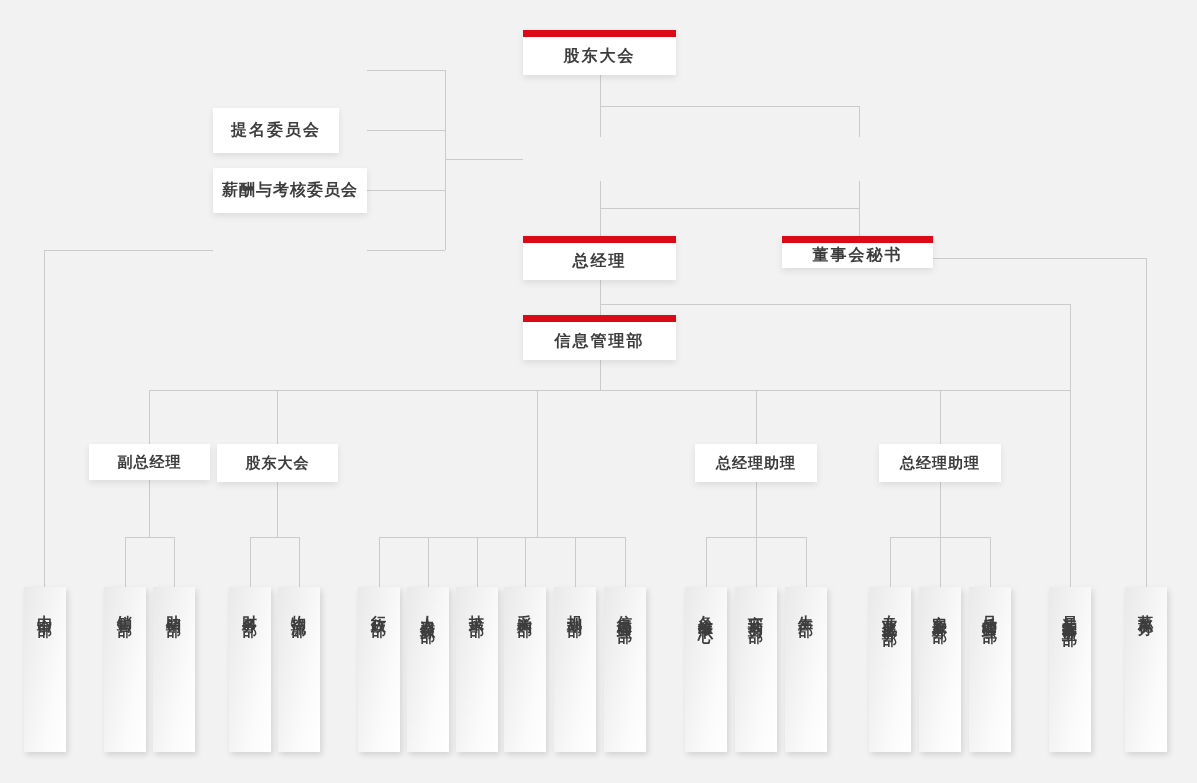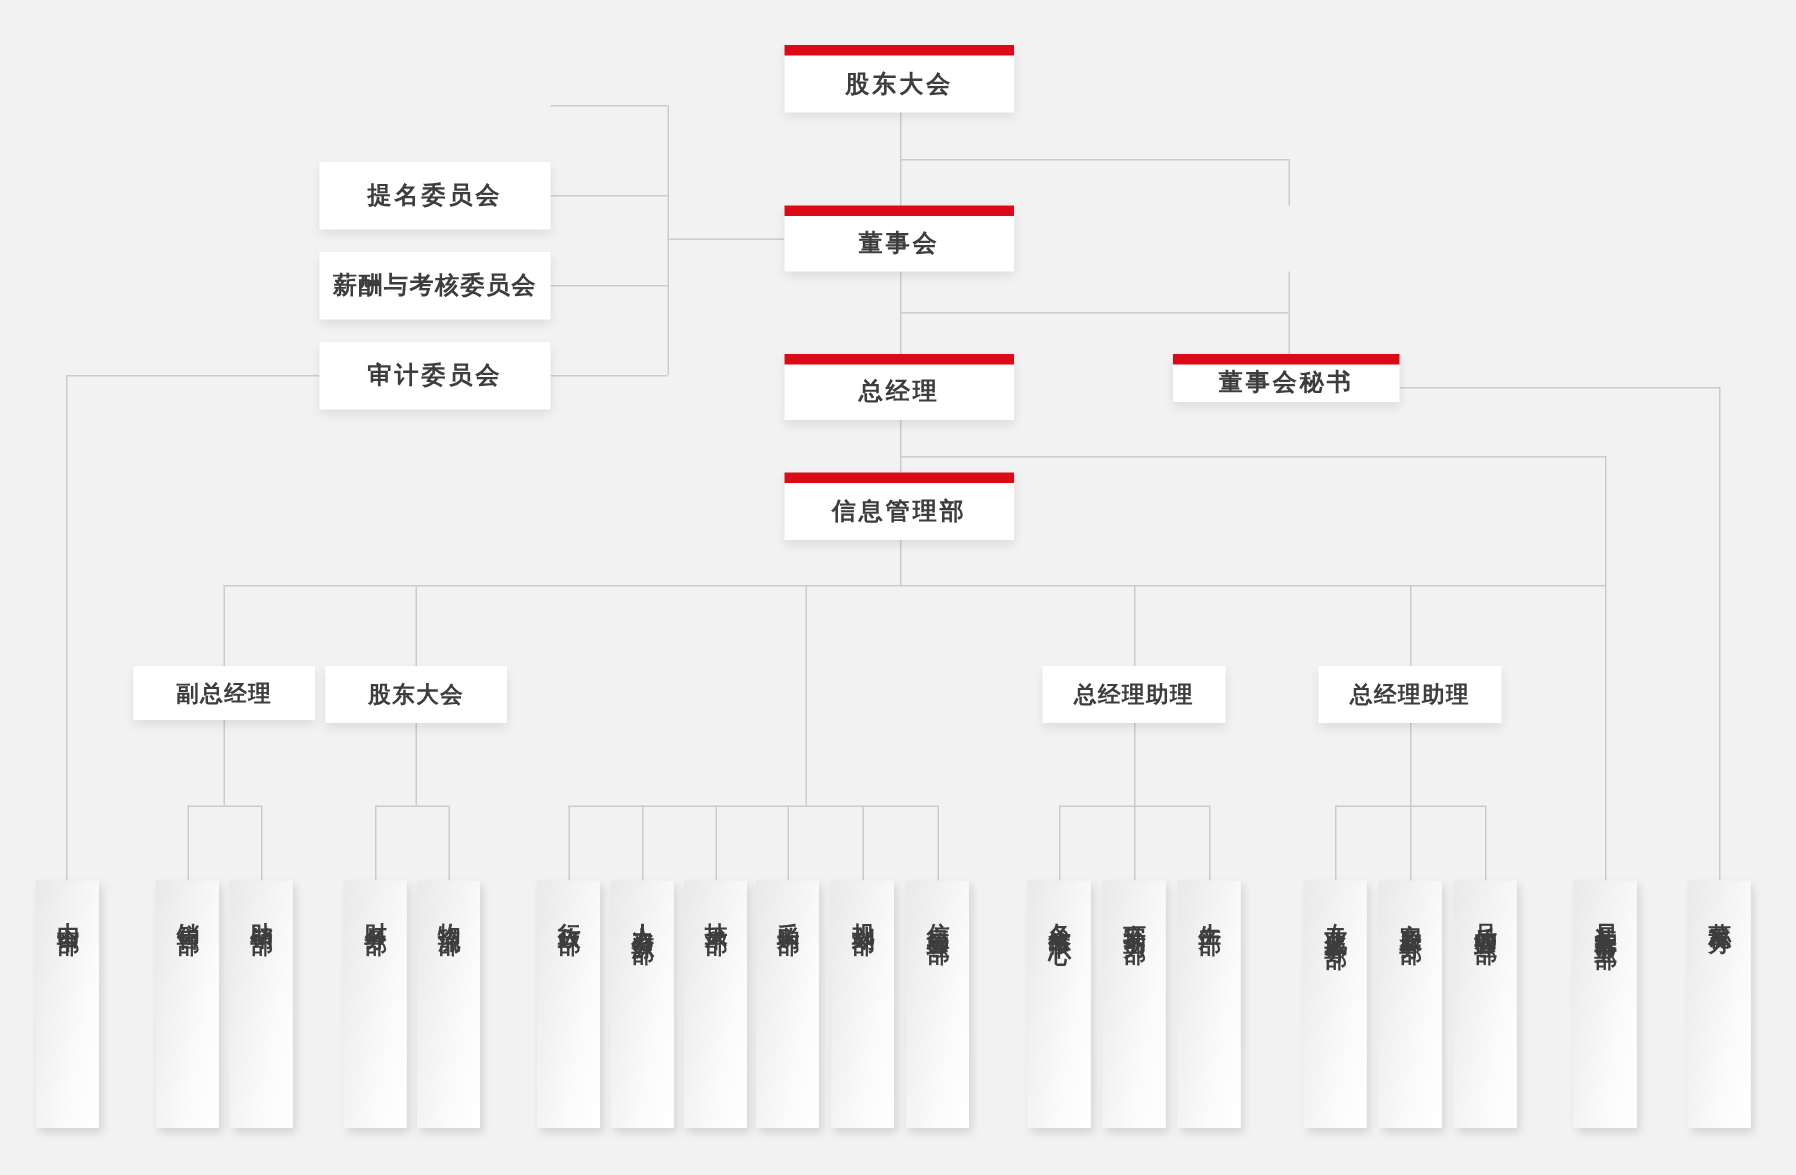--- a/index.html
+++ b/index.html
@@ -78,31 +78,25 @@
   <i class="l" style="left:149px;top:390px;width:921px;height:1px"></i>
   <i class="l" style="left:125px;top:537px;width:49px;height:1px"></i>
   <i class="l" style="left:250px;top:537px;width:49px;height:1px"></i>
   <i class="l" style="left:379px;top:537px;width:246px;height:1px"></i>
   <i class="l" style="left:706px;top:537px;width:100px;height:1px"></i>
   <i class="l" style="left:890px;top:537px;width:100px;height:1px"></i>
 
   <div class="node red" style="left:523px;top:30px;width:153px;height:45px">
       <span>股东大会</span>
     </div>
-  <div class="node" style="left:213px;top:108px;width:154px;height:45px">
+  <div class="node" style="left:213px;top:108px;width:126px;height:45px">
       <span>提名委员会</span>
     </div>
   <div class="node" style="left:213px;top:168px;width:154px;height:45px;letter-spacing:1px">
       <span>薪酬与考核委员会</span>
-    </div>
-  <div class="node" style="left:213px;top:228px;width:154px;height:45px">
-      <span>审计委员会</span>
-    </div>
-  <div class="node red" style="left:523px;top:137px;width:153px;height:44px">
-      <span>董事会</span>
     </div>
   <div class="node red" style="left:523px;top:236px;width:153px;height:44px">
       <span>总经理</span>
     </div>
   <div class="node red" style="left:782px;top:236px;width:151px;height:32px">
       <span>董事会秘书</span>
     </div>
   <div class="node red" style="left:523px;top:315px;width:153px;height:45px">
       <span>信息管理部</span>
     </div>

